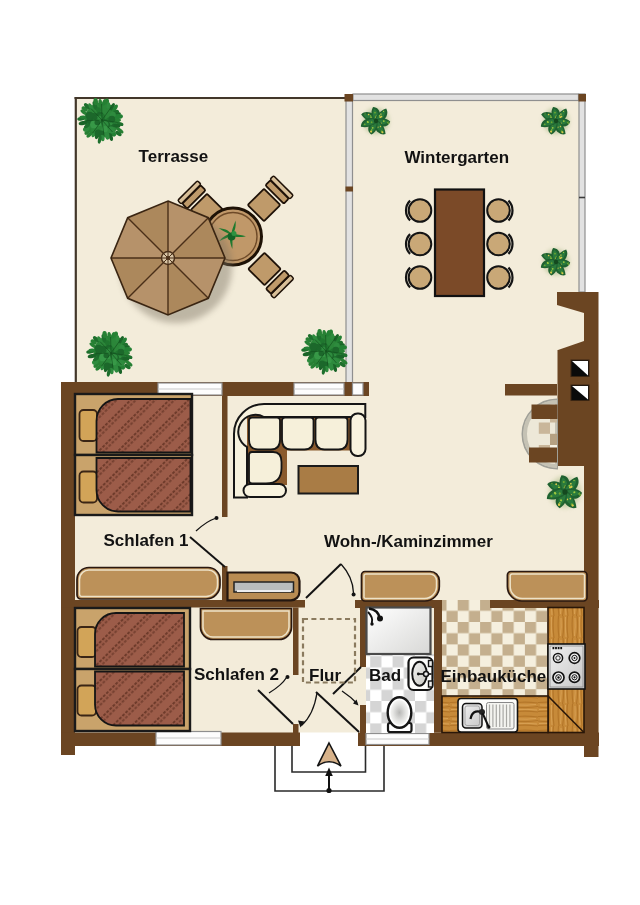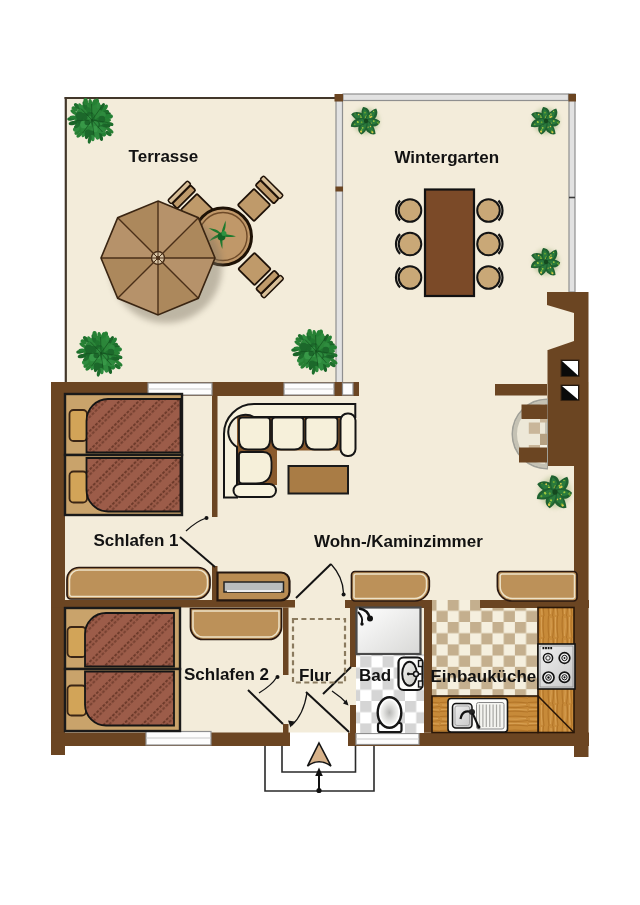--- a/index.html
+++ b/index.html
@@ -1,16 +1,16 @@
 <!DOCTYPE html>
 <html><head>
 <meta charset="utf-8">
 <style>
 html,body{margin:0;padding:0;background:#fff;}
-#page{position:relative;width:620px;height:905px;background:#fff;overflow:hidden;}
+#page{position:relative;width:620px;height:905px;background:#fff;overflow:hidden;margin-left:10px;}
 svg{position:absolute;left:0;top:0;}
 text{font-family:"Liberation Sans",sans-serif;font-weight:bold;fill:#121212;}
 </style>
 </head>
 <body>
 <div id="page">
 <svg width="640" height="905" viewBox="0 0 640 905">
 <defs>
   <pattern id="dv" width="4.4" height="13.6" patternUnits="userSpaceOnUse" patternTransform="rotate(-45)">
     <rect width="4.4" height="13.6" fill="#9C5C49"></rect>

